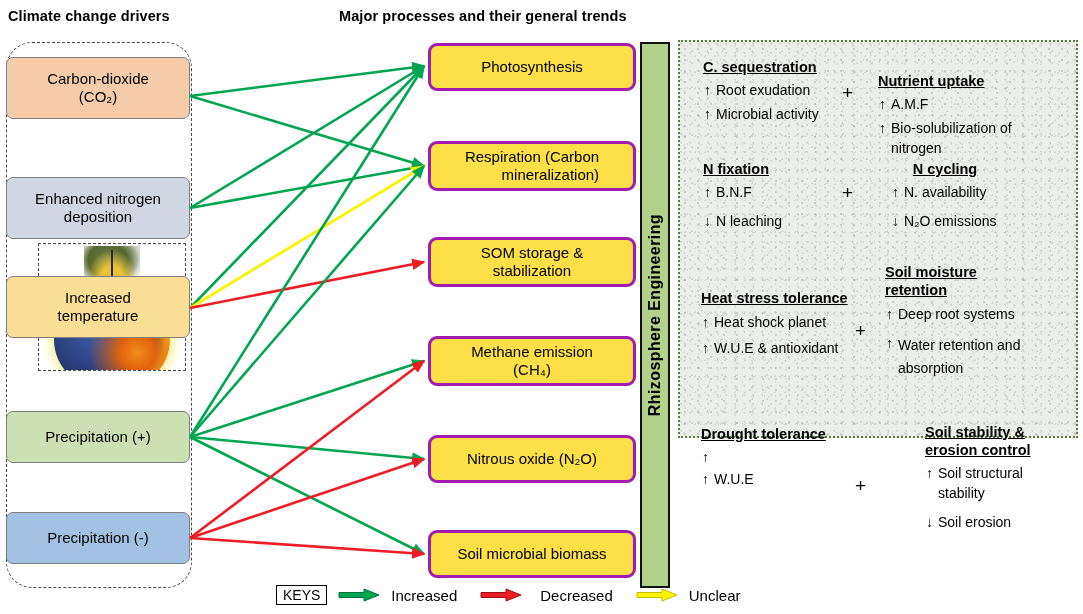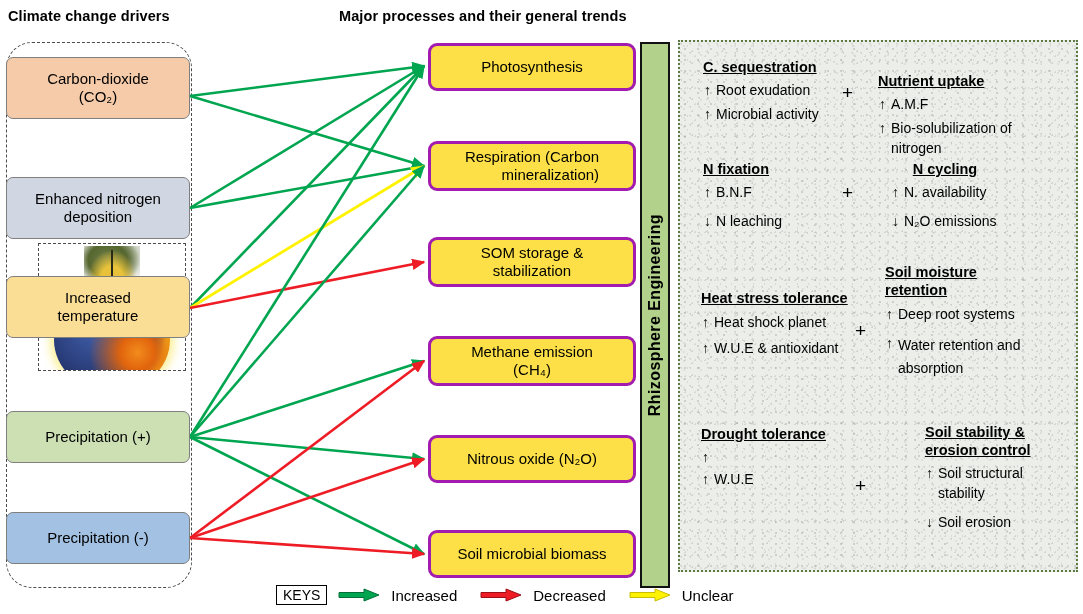--- a/index.html
+++ b/index.html
@@ -64,21 +64,21 @@
     background:#b2d28b;border:2px solid #111;box-sizing:border-box;
     display:flex;align-items:center;justify-content:center;z-index:6;
   }
   #rhizo-bar span{
     writing-mode:vertical-rl;transform:rotate(180deg);
     font-weight:bold;font-size:16px;letter-spacing:.4px;white-space:nowrap;
   }
 
   
   #benefits-panel{
-    left:678px;top:40px;width:400px;height:532px;box-sizing:border-box;
+    left:678px;top:40px;width:400px;height:398px;box-sizing:border-box;
     border:2px dotted #5d7a43;
     background-color:#eceeea;
     background-image:
       radial-gradient(circle at 12% 18%, rgba(150,150,150,.30) 0 1px, transparent 1px),
       radial-gradient(circle at 37% 63%, rgba(120,120,120,.26) 0 1px, transparent 1px),
       radial-gradient(circle at 68% 27%, rgba(160,160,160,.28) 0 1px, transparent 1px),
       radial-gradient(circle at 83% 77%, rgba(130,130,130,.24) 0 1px, transparent 1px),
       radial-gradient(circle at 54% 88%, rgba(145,145,145,.24) 0 1px, transparent 1px),
       radial-gradient(circle at 24% 45%, rgba(170,170,170,.22) 0 1px, transparent 1px);
     background-size:9px 9px,13px 11px,11px 14px,15px 12px,10px 16px,17px 9px;
@@ -304,21 +304,21 @@
 <div class="abs" id="keys-row">
   <span id="keys-badge">KEYS</span>
 
   <span class="key-entry">
     <svg class="key-arrow" viewBox="0 0 44 14">
       <path d="M2,4.5 L27,4.5 L27,1 L42,7 L27,13 L27,9.5 L2,9.5 z" fill="#00A550" stroke="#046e3a" stroke-width="1"></path>
     </svg>
     <span class="key-label">Increased</span>
   </span>
 
-  <span class="key-entry" style="margin-left:12px;">
+  <span class="key-entry" style="margin-left:12px;gap:7px;">
     <svg class="key-arrow" viewBox="0 0 44 14">
       <path d="M2,4.5 L27,4.5 L27,1 L42,7 L27,13 L27,9.5 L2,9.5 z" fill="#EE1C25" stroke="#9d1016" stroke-width="1"></path>
     </svg>
     <span class="key-label">Decreased</span>
   </span>
 
   <span class="key-entry" style="margin-left:12px;">
     <svg class="key-arrow" viewBox="0 0 44 14">
       <path d="M2,4.5 L27,4.5 L27,1 L42,7 L27,13 L27,9.5 L2,9.5 z" fill="#FFF200" stroke="#c8bd00" stroke-width="1"></path>
     </svg>

